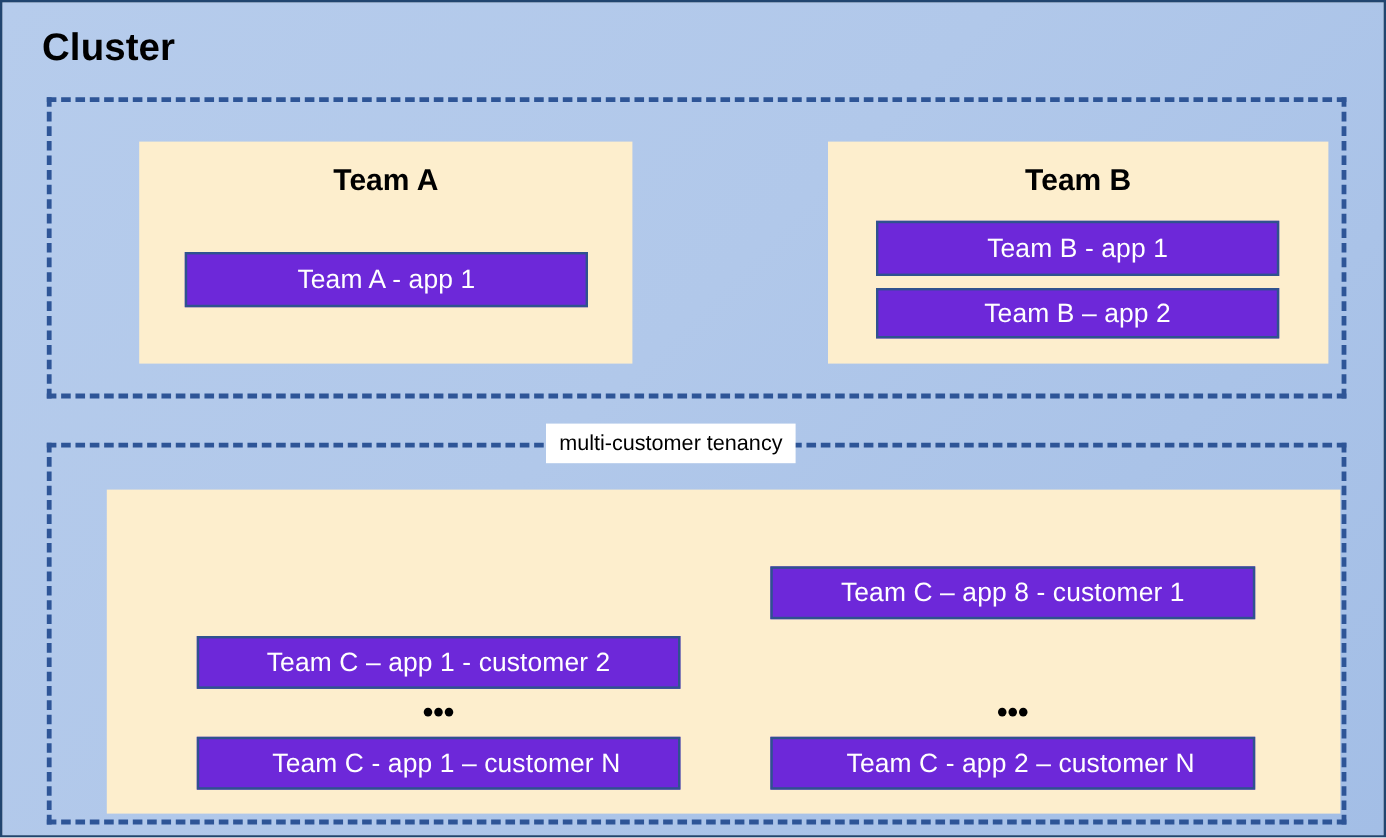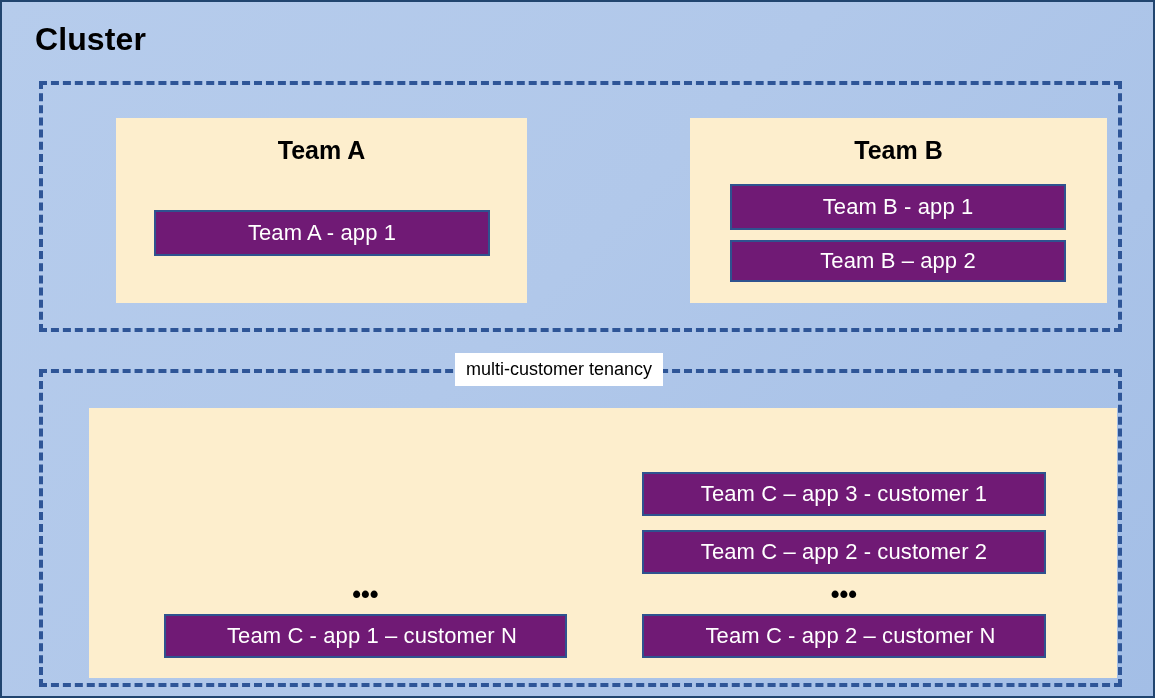--- a/index.html
+++ b/index.html
@@ -112,21 +112,21 @@
     white-space: nowrap;
   }
   #team-a-box .team-title,
   #team-b-box .team-title { top: 18px; }
   #team-c-box .team-title { top: 16px; }
 
   
   .app-box {
     position: absolute;
     box-sizing: border-box;
-    background: #701a75;
+    background: #6d28d9;
     border: 2px solid #2f528f;
     color: #ffffff;
     font-size: 22px;
     display: flex;
     align-items: center;
     justify-content: center;
     white-space: nowrap;
     letter-spacing: 0.1px;
   }
 
@@ -191,22 +191,22 @@
     <div class="app-box" id="team-b-app-1">Team B - app 1</div>
     <div class="app-box" id="team-b-app-2">Team B – app 2</div>
   </div>
 
   <div class="tenancy-group" id="group-multi-customer"></div>
 
   <div class="tenancy-label" id="label-multi-customer">multi-customer tenancy</div>
 
   <div class="team-box" id="team-c-box">
 
+    <div class="app-box tc-col-left tc-row-2">Team C – app 1 - customer 2</div>
     <div class="ellipsis" id="ellipsis-left">•••</div>
     <div class="app-box tc-col-left tc-row-n">Team C - app 1 – customer N</div>
 
-    <div class="app-box tc-col-right tc-row-1">Team C – app 3 - customer 1</div>
-    <div class="app-box tc-col-right tc-row-2">Team C – app 2 - customer 2</div>
+    <div class="app-box tc-col-right tc-row-1">Team C – app 8 - customer 1</div>
     <div class="ellipsis" id="ellipsis-right">•••</div>
     <div class="app-box tc-col-right tc-row-n">Team C - app 2 – customer N</div>
   </div>
 
 </div>
 
 </body></html>

